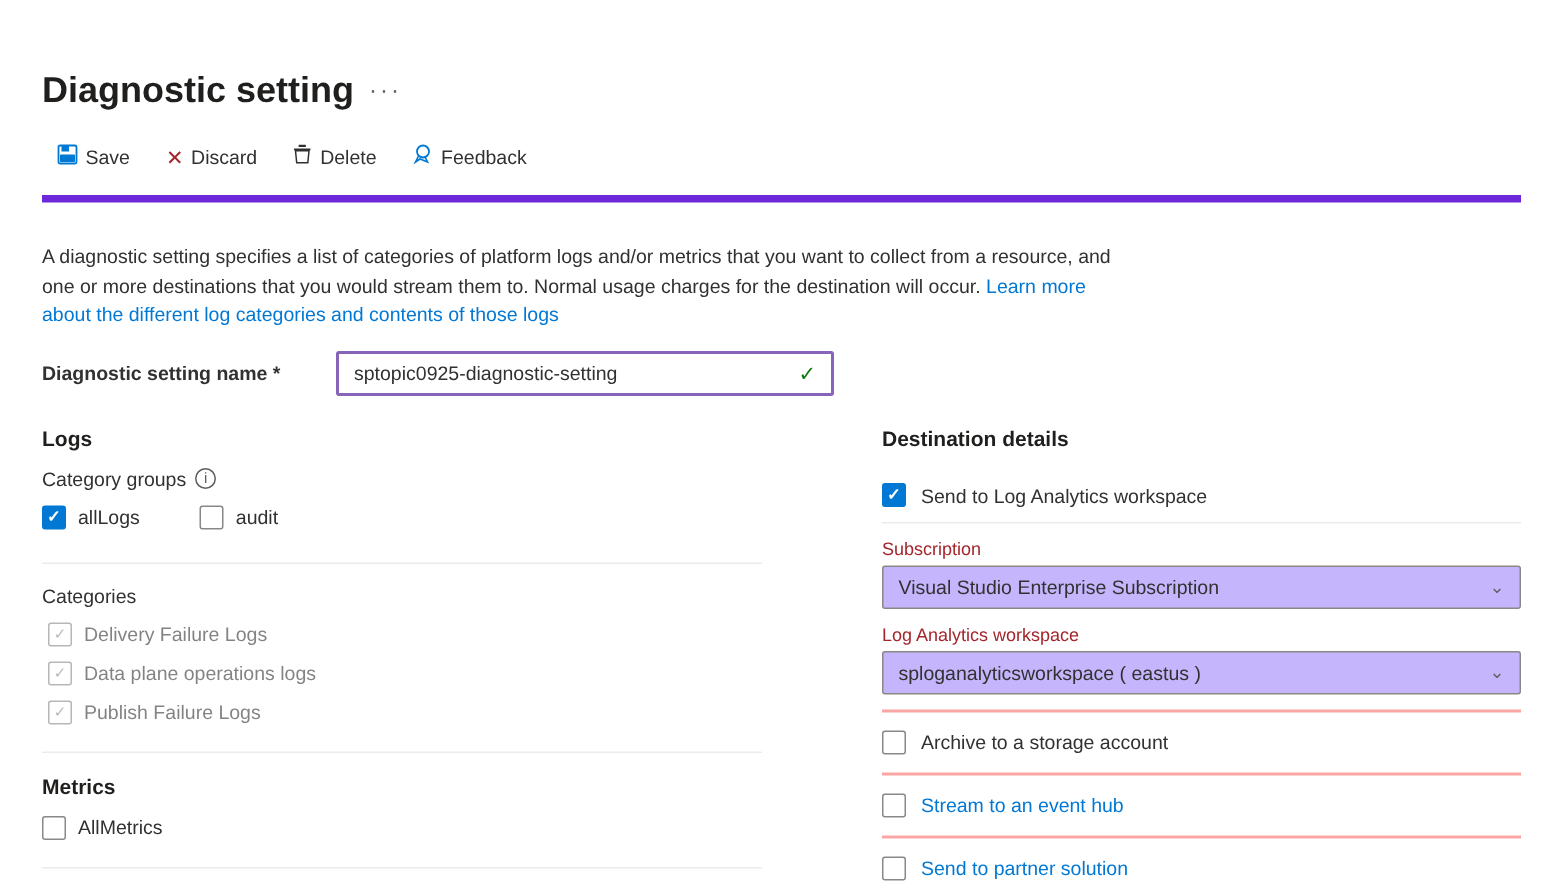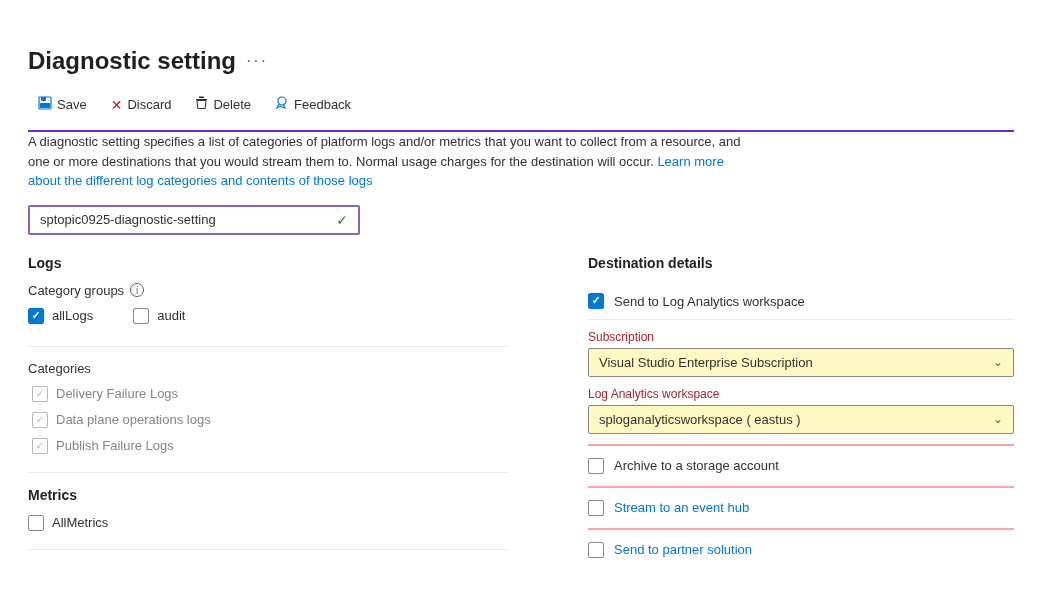--- a/index.html
+++ b/index.html
@@ -28,22 +28,22 @@
       color: #605e5c;
       font-size: 16px;
       letter-spacing: 2px;
     }
 
     .toolbar {
       display: flex;
       align-items: center;
       gap: 4px;
       padding-bottom: 12px;
-      border-bottom: 2px solid #6d28d9;
-      margin-bottom: 0;
+      border-bottom: 5px solid #6d28d9;
+      margin-bottom: 26px;
     }
     .toolbar-btn {
       display: flex;
       align-items: center;
       gap: 5px;
       padding: 5px 10px;
       background: none;
       border: none;
       cursor: pointer;
       font-size: 13px;
@@ -225,21 +225,21 @@
     .dropdown-field {
       border: 1px solid #8a8886;
       border-radius: 2px;
       padding: 6px 10px;
       font-size: 13px;
       width: 100%;
       display: flex;
       align-items: center;
       justify-content: space-between;
       cursor: pointer;
-      background: #fef9c3;
+      background: #c4b5fd;
       color: #323130;
       margin-bottom: 10px;
     }
     .dropdown-field .chevron {
       font-size: 12px;
       color: #605e5c;
     }
 
     .dest-section {
       margin-top: 6px;
@@ -323,20 +323,21 @@
     <span>Feedback</span>
   </button>
 </div>
 
 <div class="description-text">
   <span>A diagnostic setting specifies a list of categories of platform logs and/or metrics that you want to collect from a resource, and one or more destinations that you would stream them to. Normal usage charges for the destination will occur.</span>
   <a href="#">Learn more about the different log categories and contents of those logs</a>
 </div>
 
 <div class="field-row">
+  <span class="field-label">Diagnostic setting name *</span>
   <div class="field-input active-border">
     <input type="text" value="sptopic0925-diagnostic-setting" style="border: none; outline: none; font-size: 13px; color: rgb(50, 49, 48); width: calc(100% - 20px); font-family: inherit;">
     <span class="check-icon">✓</span>
   </div>
 </div>
 
 <div class="main-content">
 
   <div class="left-panel">
 

